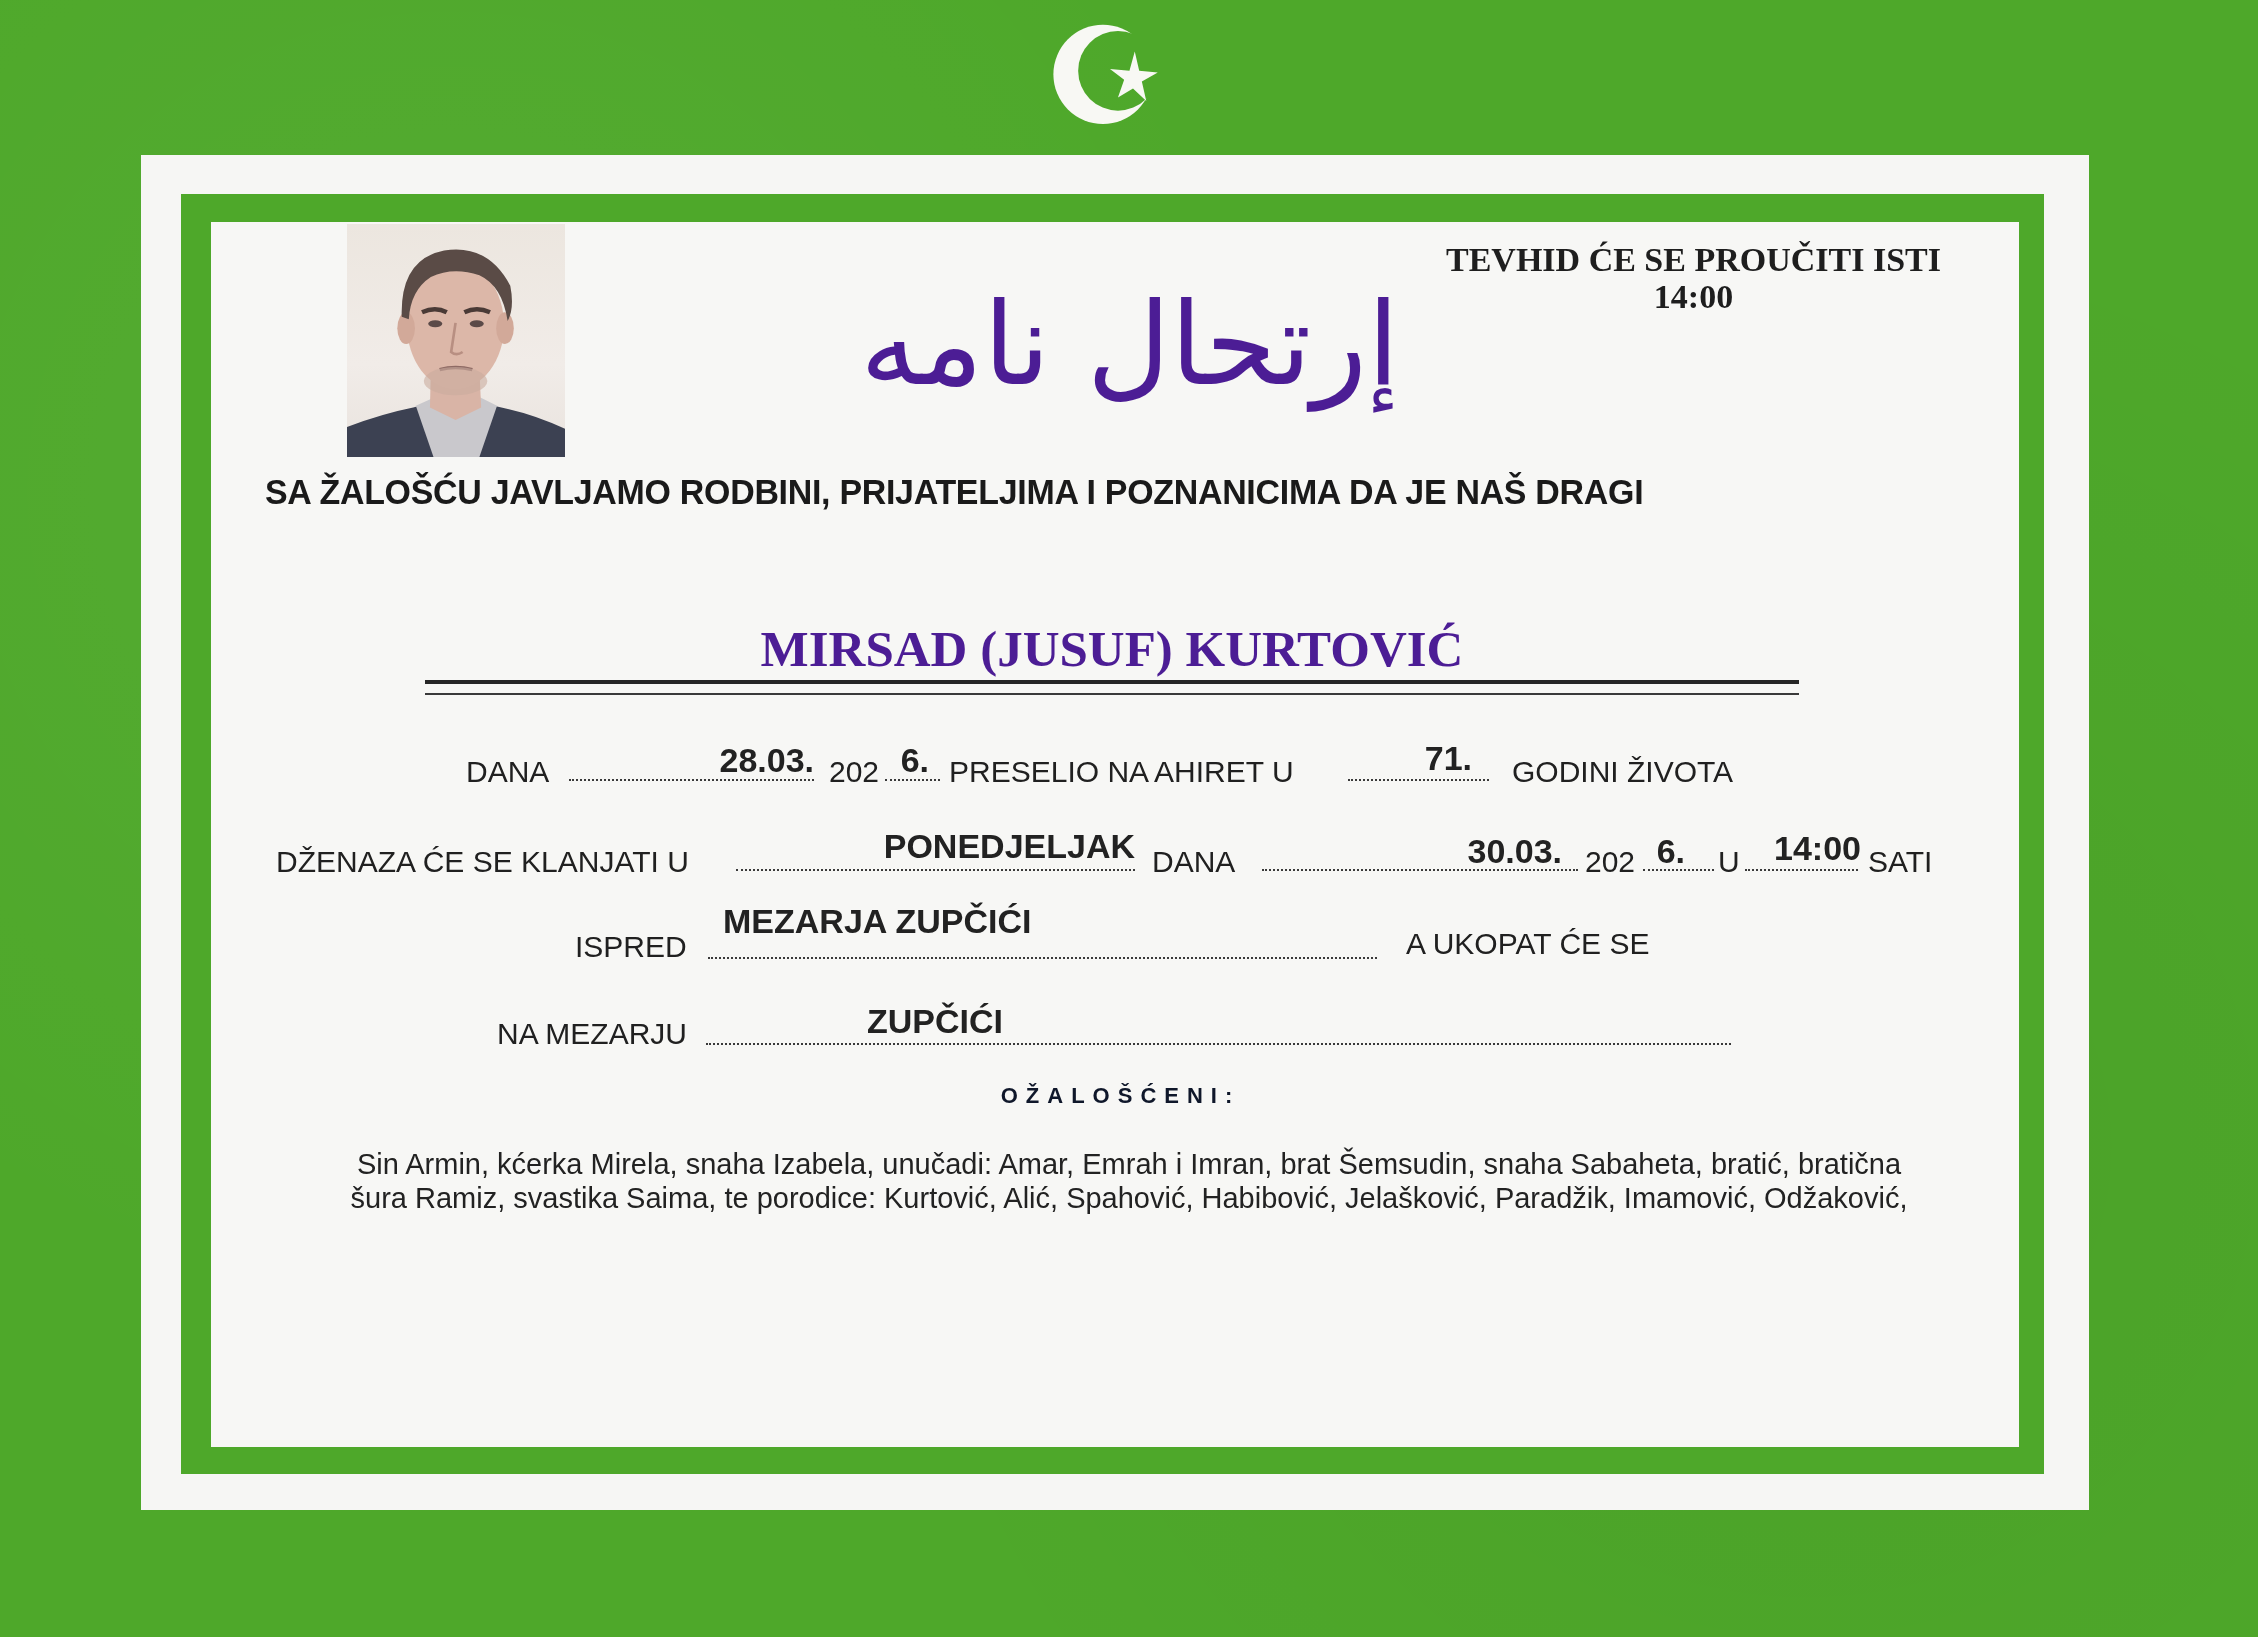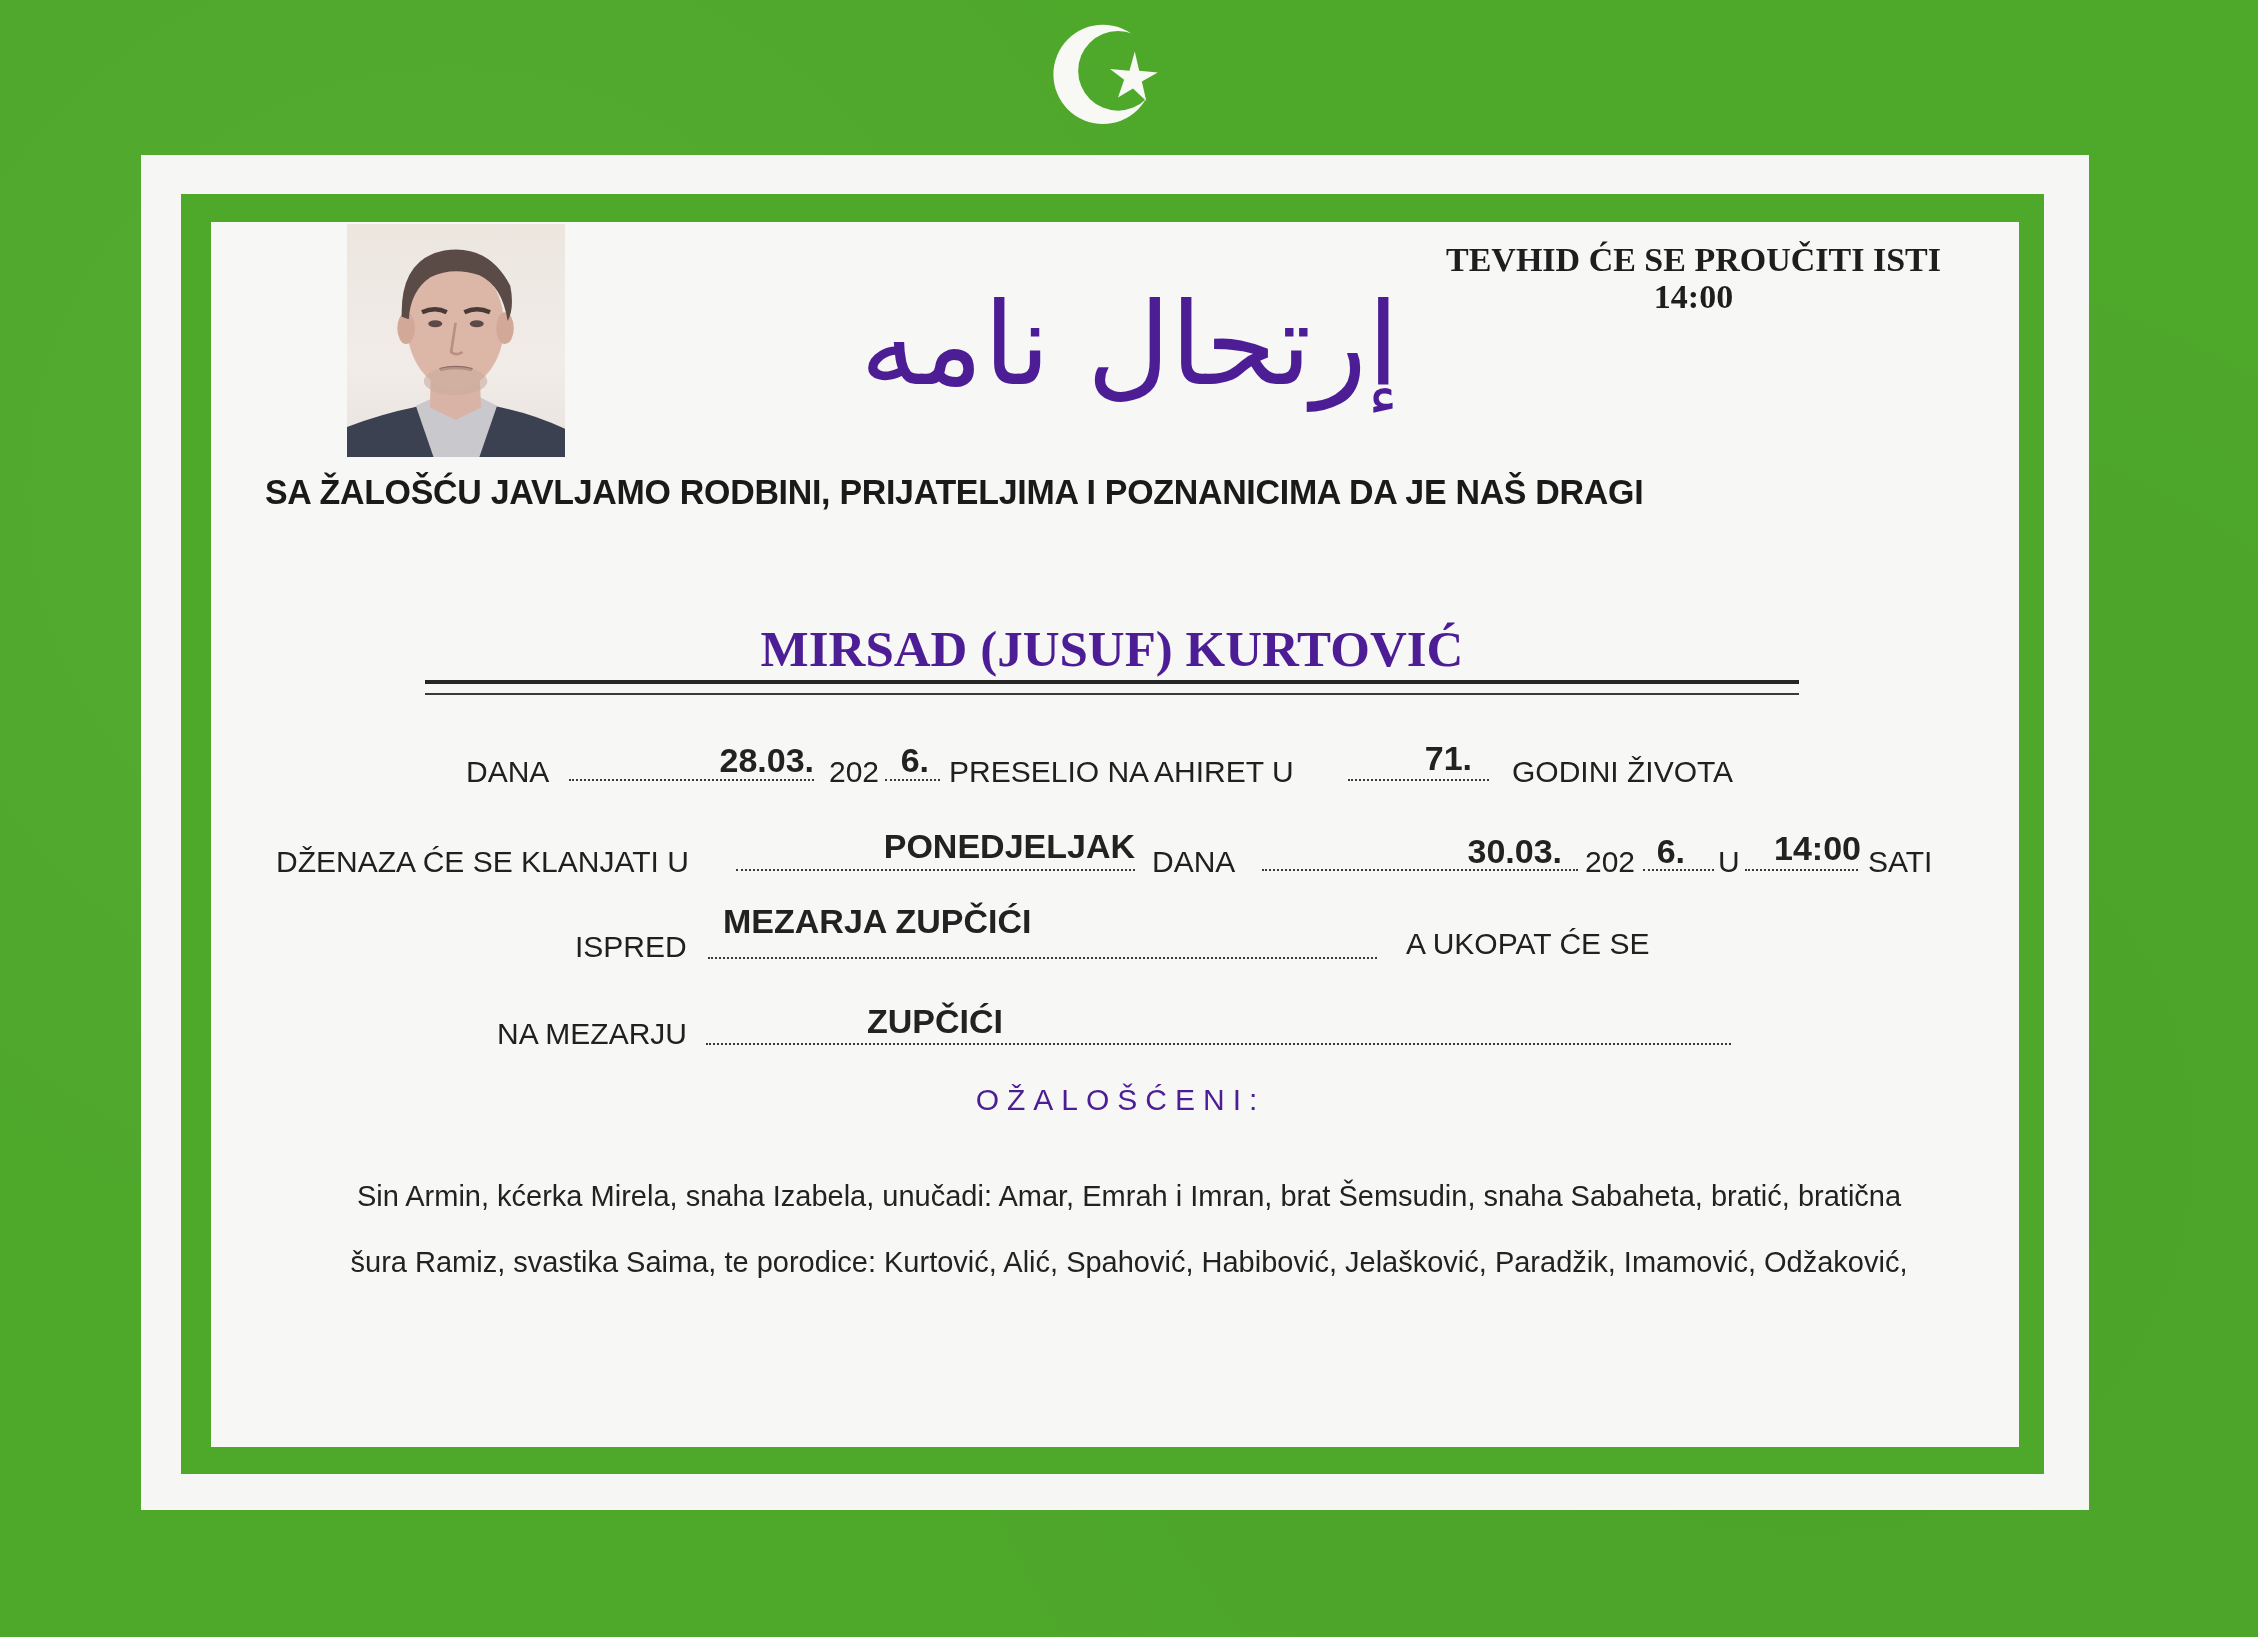--- a/index.html
+++ b/index.html
@@ -141,37 +141,37 @@
       height: 0;
       border-bottom: 2.6px dotted #3a3a3a;
     }
 
     .mourners-title {
       position: absolute;
       left: 935px; top: 1083px;
       width: 371px;
       text-align: center;
       font-family: "Liberation Sans", sans-serif;
-      font-weight: normal;
-      font-size: 30px;
+      font-weight: bold;
+      font-size: 22px;
       letter-spacing: 8px;
-      color: #4c1d95;
+      color: #0f172a;
     }
 
     .mourners {
       position: absolute;
       left: 238px; top: 1147px;
       width: 1782px;
       text-align: center;
       font-family: "Liberation Sans", sans-serif;
       font-size: 29px;
       line-height: 34px;
       color: #222;
     }
-    .mourners span { display: block; white-space: nowrap; margin-top: 32px; }
+    .mourners span { display: block; white-space: nowrap; }
   </style>
 </head>
 <body>
 
 <div class="green-bg"></div>
 
 <svg class="emblem" viewBox="0 0 140 130">
   <defs>
     <mask id="crescentMask">
       <rect width="140" height="130" fill="white"></rect>

